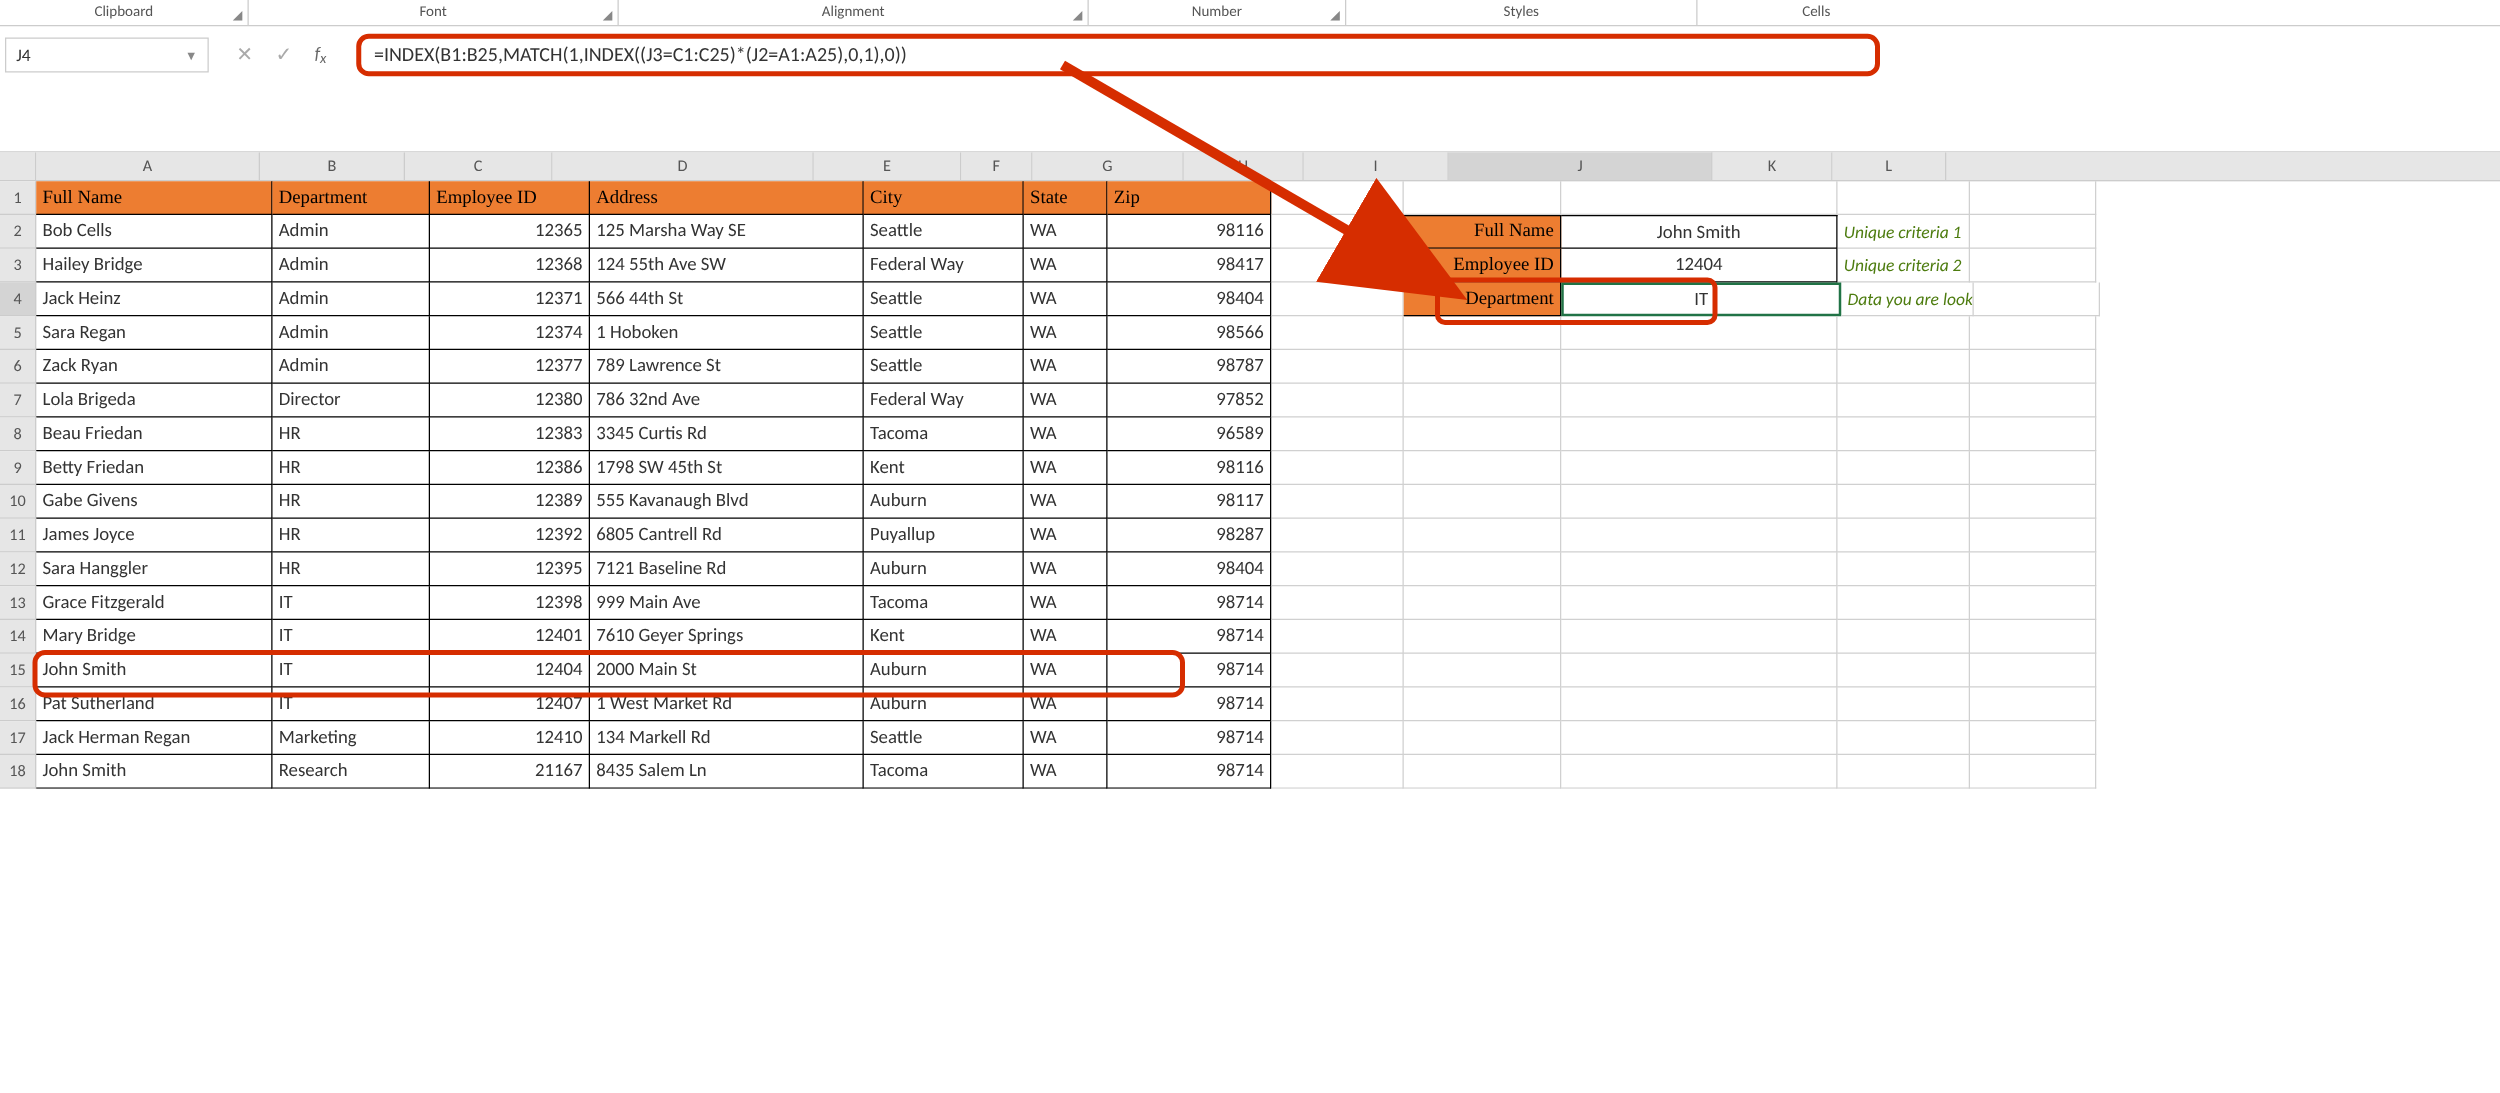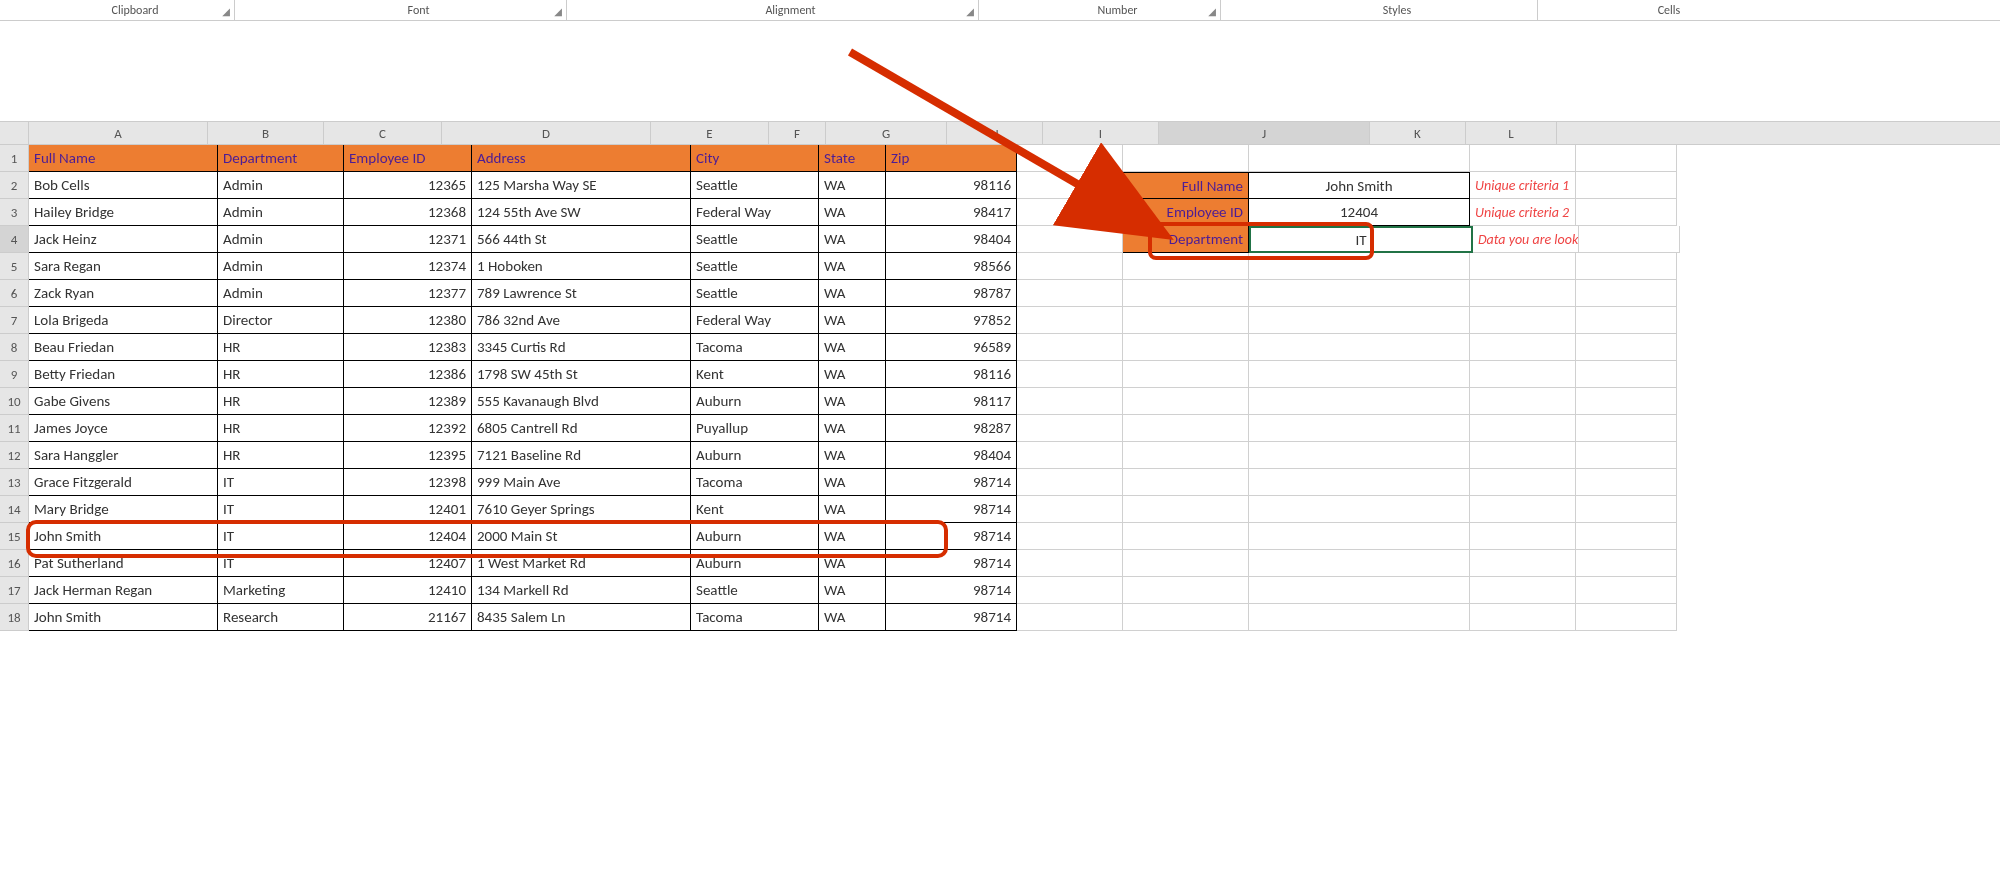--- a/index.html
+++ b/index.html
@@ -16,21 +16,20 @@
   height: 20px;
   font-size: 12px;
   color: #555;
 }
 .ribbon-group {
   border-right: 1px solid #ccc;
   display: flex;
   align-items: center;
   justify-content: center;
   position: relative;
-  padding-left: 36px;
 }
 .ribbon-launcher {
   position: absolute;
   right: 4px;
   bottom: 2px;
   font-size: 10px;
   color: #888;
 }
 .formula-row {
   display: flex;
@@ -127,34 +126,35 @@
   border-bottom: 1px solid #d0d0d0;
   padding: 0 5px;
   display: flex;
   align-items: center;
   font-size: 15px;
   overflow: hidden;
   white-space: nowrap;
 }
 .cell.hdr {
   background: #ed7d31;
-  color: #4c1d95;
+  color: #000000;
   border-right: 1px solid #000;
   border-bottom: 1px solid #000;
+  font-family: Liberation Serif, serif;
 }
 .cell.bd {
   border-right: 1px solid #000;
   border-bottom: 1px solid #000;
 }
 .cell.bd-t { border-top: 1px solid #000; }
 .cell.num { justify-content: flex-end; }
 .cell.ctr { justify-content: center; }
 .cell.note {
   font-style: italic;
-  color: #ef4444;
+  color: #4d7c0f;
   font-size: 14px;
 }
 .cell.active {
   border: 2px solid #217346;
 }
 
 
 .cA { width:178px; } .cB { width:115px; } .cC { width:117px; }
 .cD { width:208px; } .cE { width:117px; } .cF { width: 56px; }
 .cG { width:120px; } .cH { width: 95px; } .cI { width:115px; }
@@ -200,20 +200,35 @@
   <div class="ribbon-group" style="width:280px">
       <span>Styles</span>
     </div>
   <div class="ribbon-group" style="width:190px;border-right:none">
       <span>Cells</span>
     </div>
 </div>
 
 <div class="formula-row">
   <div style="display:flex;flex-direction:column;flex:1">
+    <div style="display:flex;align-items:center">
+      <div class="name-box">
+        <span>J4</span>
+        <span class="name-dd">▼</span>
+      </div>
+      <div class="fb-btns">
+        <span style="font-size:16px">✕</span>
+        <span style="font-size:16px">✓</span>
+        <span class="fx-label">f<sub>x</sub></span>
+      </div>
+      <div class="formula-input">
+        <span>=INDEX(B1:B25,MATCH(1,INDEX((J3=C1:C25)*(J2=A1:A25),0,1),0))</span>
+      </div>
+      <div style="width:490px"></div>
+    </div>
     <div class="formula-spacer"></div>
   </div>
 </div>
 
 <div class="sheet">
   <div class="col-headers">
     <div class="corner"></div>
     <div class="col-h cA">A</div>
     <div class="col-h cB">B</div>
     <div class="col-h cC">C</div>

